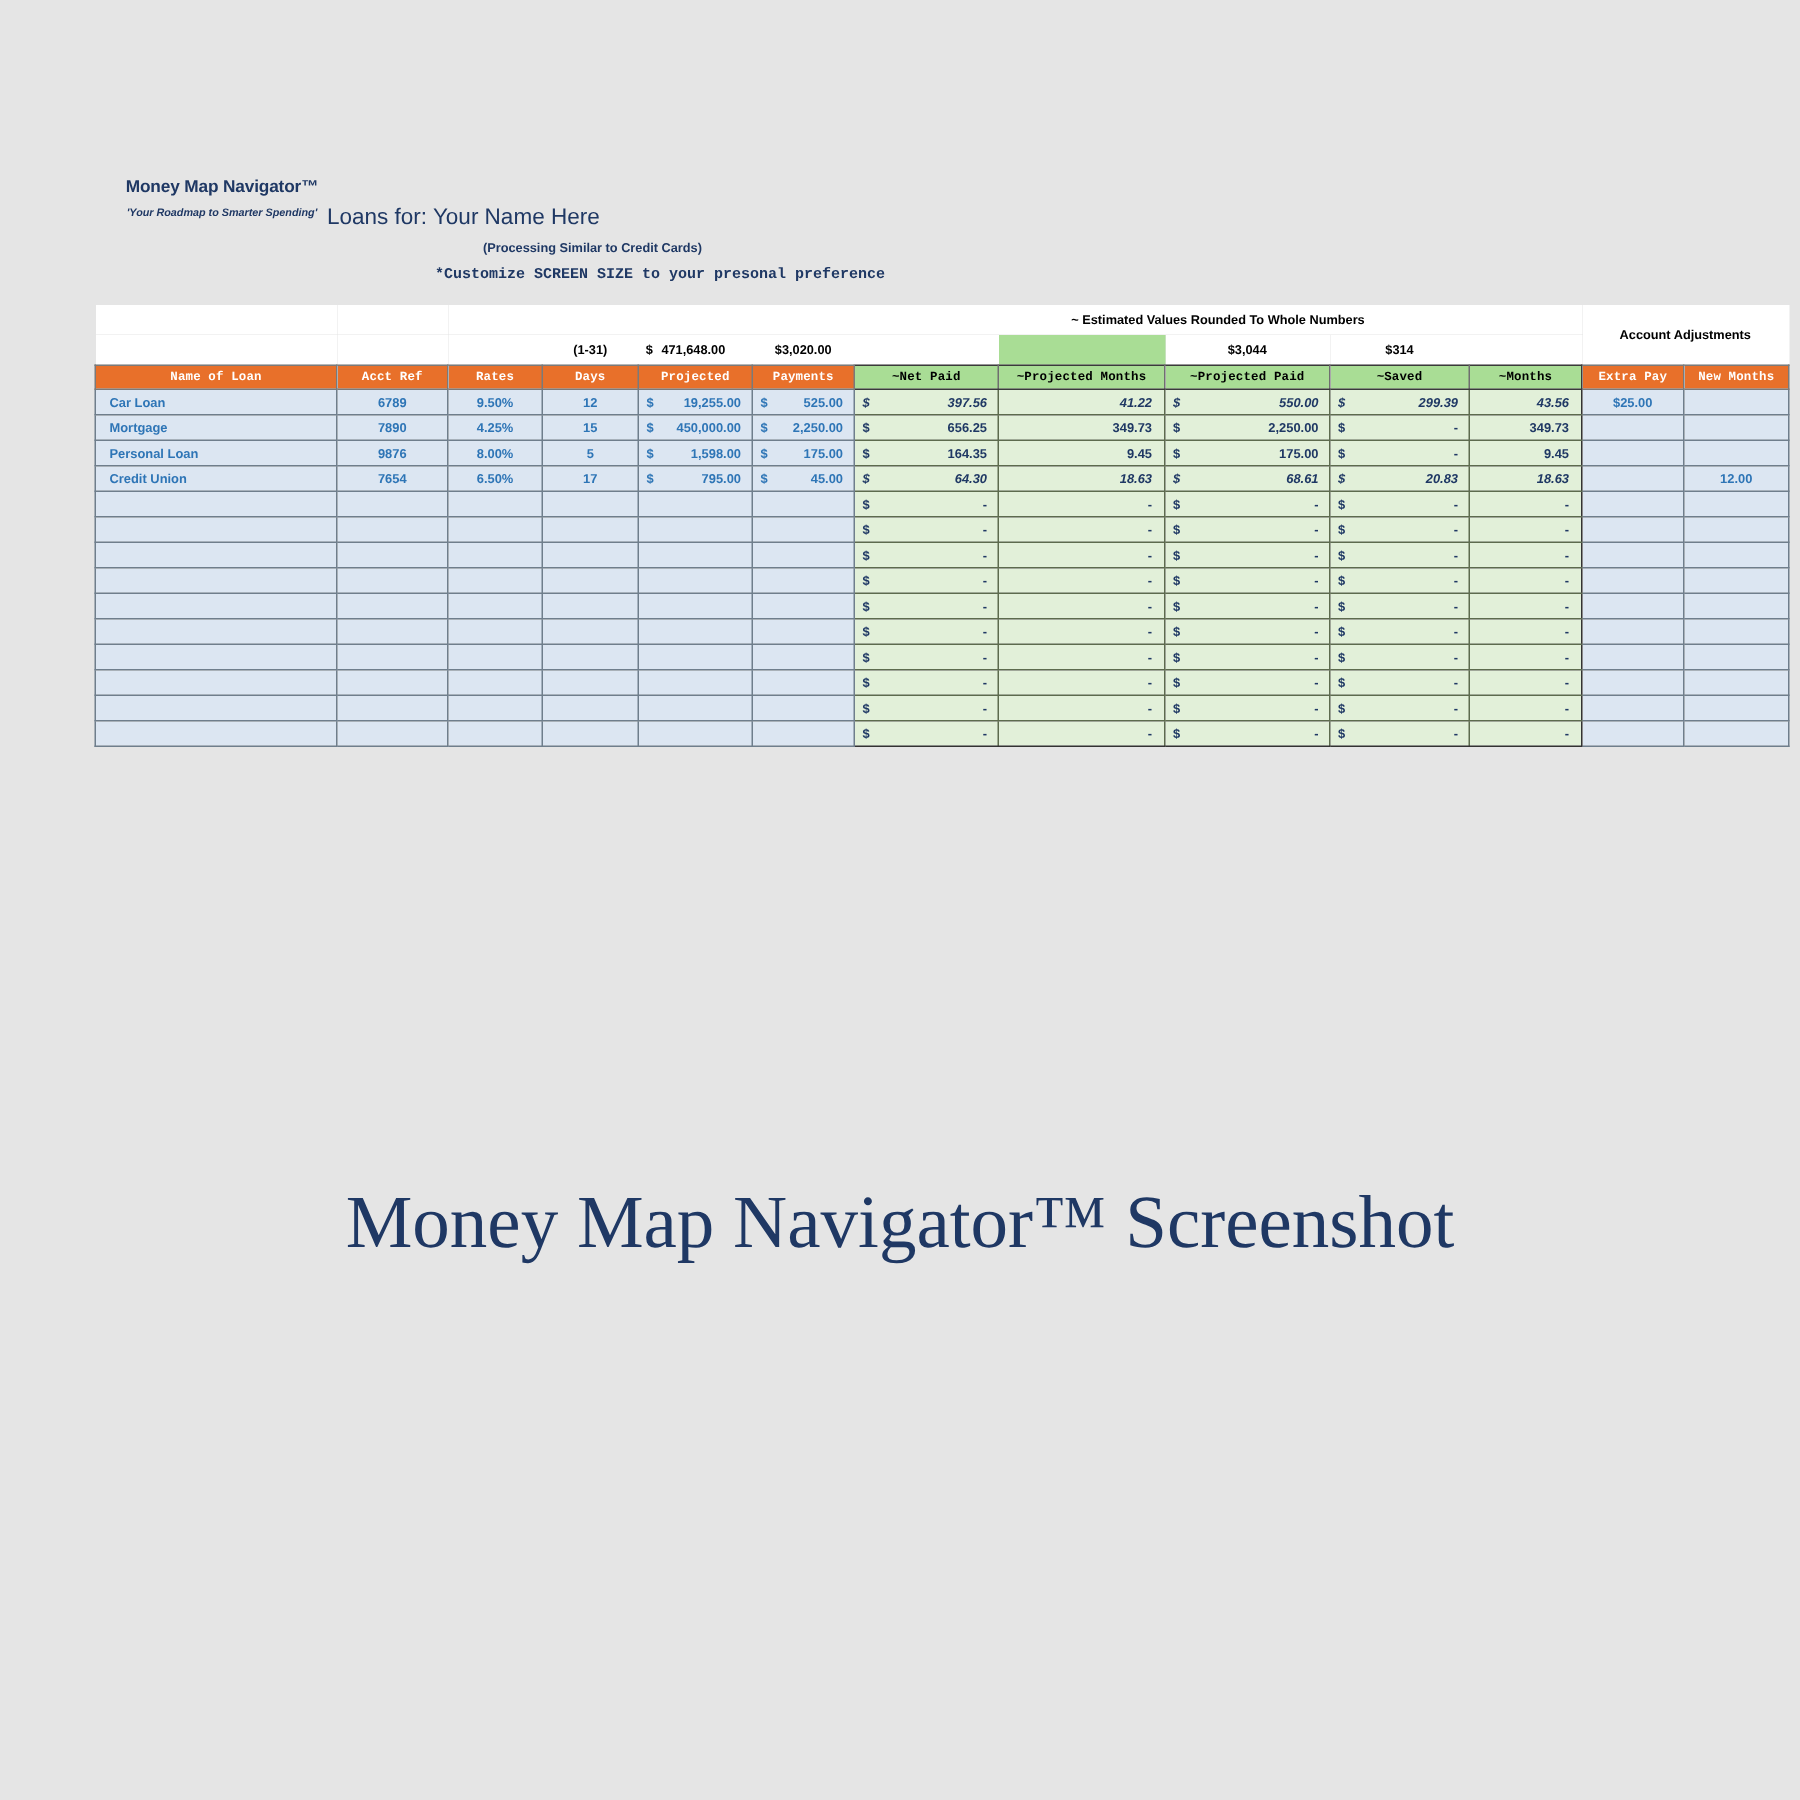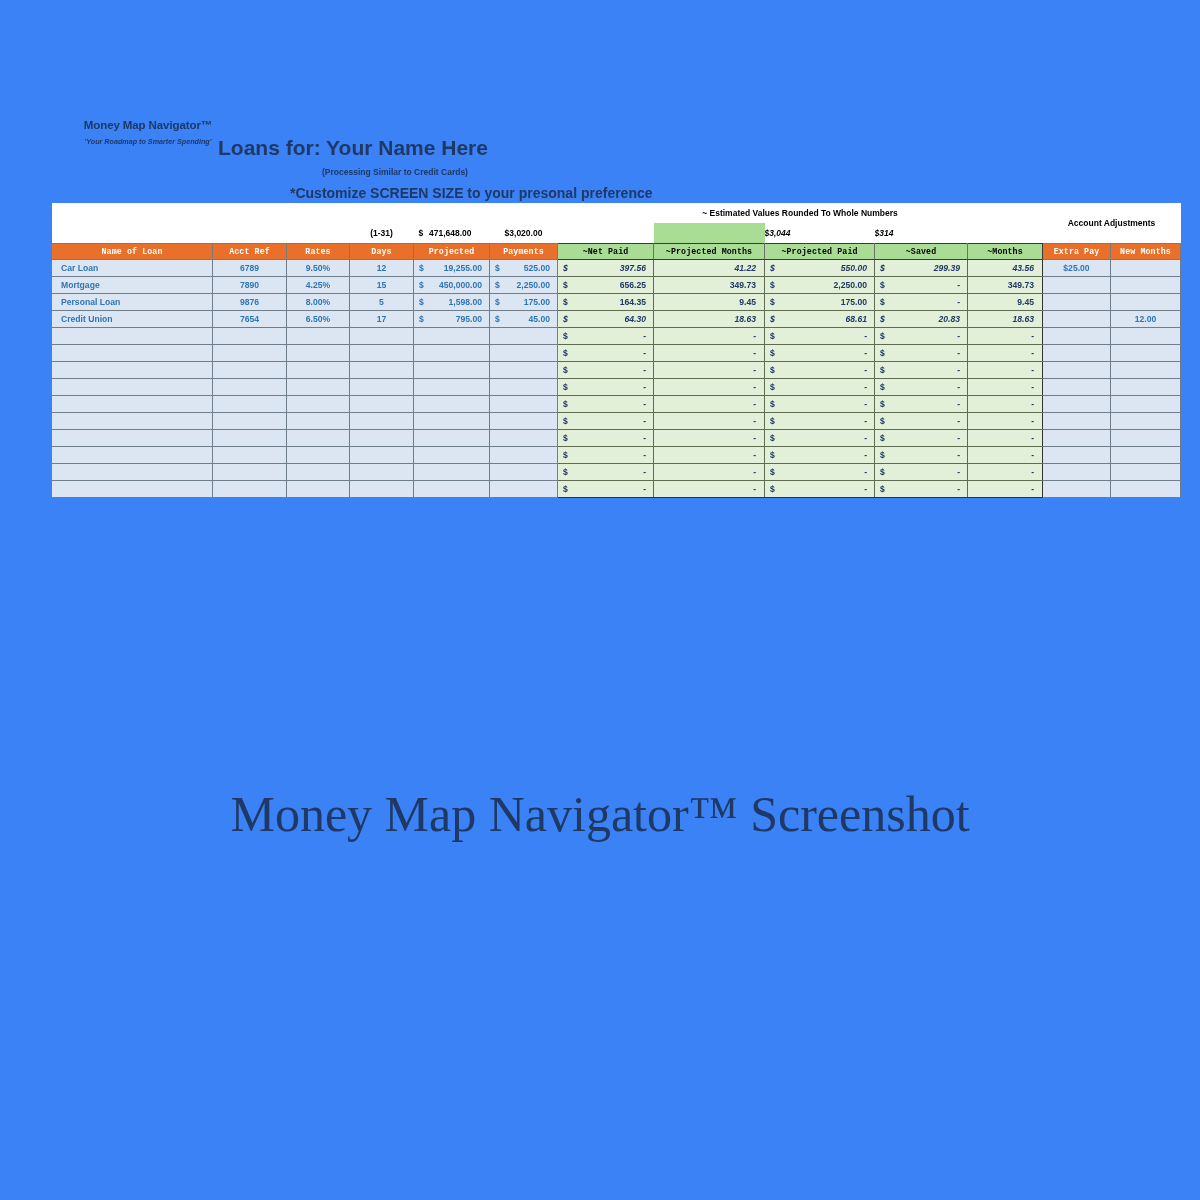--- a/index.html
+++ b/index.html
@@ -9,21 +9,21 @@
     width: 1200px;
     height: 1200px;
     overflow: hidden;
     font-family: "Liberation Sans", sans-serif;
   }
 
   #page {
     position: relative;
     width: 1200px;
     height: 1200px;
-    background: #3b82f6;
+    background: #e5e5e5;
   }
 
   
   .brand {
     position: absolute;
     left: 68px;
     top: 119px;
     width: 160px;
     text-align: center;
   }
@@ -42,46 +42,47 @@
     color: #1F3864;
     white-space: nowrap;
   }
 
   .title-block {
     position: absolute;
     left: 218px;
     top: 136px;
   }
   .title-main {
-    font-size: 21px;
-    font-weight: bold;
+    font-size: 15px;
+    font-weight: normal;
     color: #1F3864;
     white-space: nowrap;
   }
   .title-sub1 {
     margin-top: 7px;
     margin-left: 104px;
     font-size: 8.5px;
     font-weight: bold;
     color: #1F3864;
     white-space: nowrap;
   }
   .title-sub2 {
     margin-top: 8px;
     margin-left: 72px;
-    font-size: 14px;
+    font-size: 10px;
     font-weight: bold;
     color: #1F3864;
     white-space: nowrap;
+    font-family: Liberation Mono, monospace;
   }
 
   
   .sheet {
     position: absolute;
-    left: 51px;
+    left: 63px;
     top: 203px;
     width: 1098px;
   }
 
   table.grid {
     border-collapse: collapse;
     table-layout: fixed;
     width: 1098px;
   }
   table.grid td, table.grid th {
@@ -128,25 +129,24 @@
     border-right: 1.5px solid #3a3a3a;
     border-top: 1.5px solid #3a3a3a;
   }
   .greenband2 {
     background: #A9DD95;
     border-left: 1.5px solid #3a3a3a;
     border-right: 1.5px solid #3a3a3a;
   }
   .green-sub {
     background: #A9DD95;
-    text-align: left;
+    text-align: center;
     font-size: 9px;
     font-weight: bold;
     color: #000000;
-    font-style: italic;
   }
   .acct-adj {
     background: #ffffff;
     text-align: center;
     font-size: 8.6px;
     font-weight: bold;
     color: #000000;
   }
 
   

